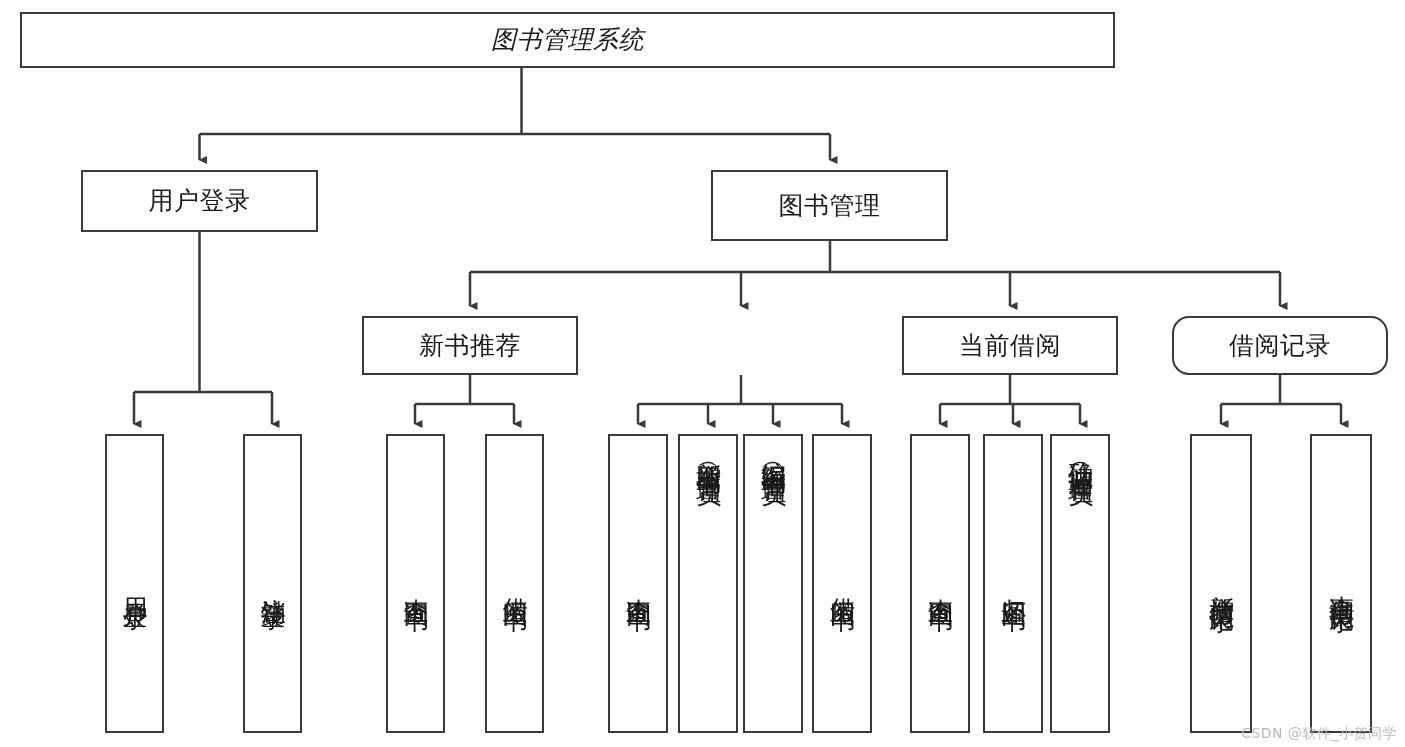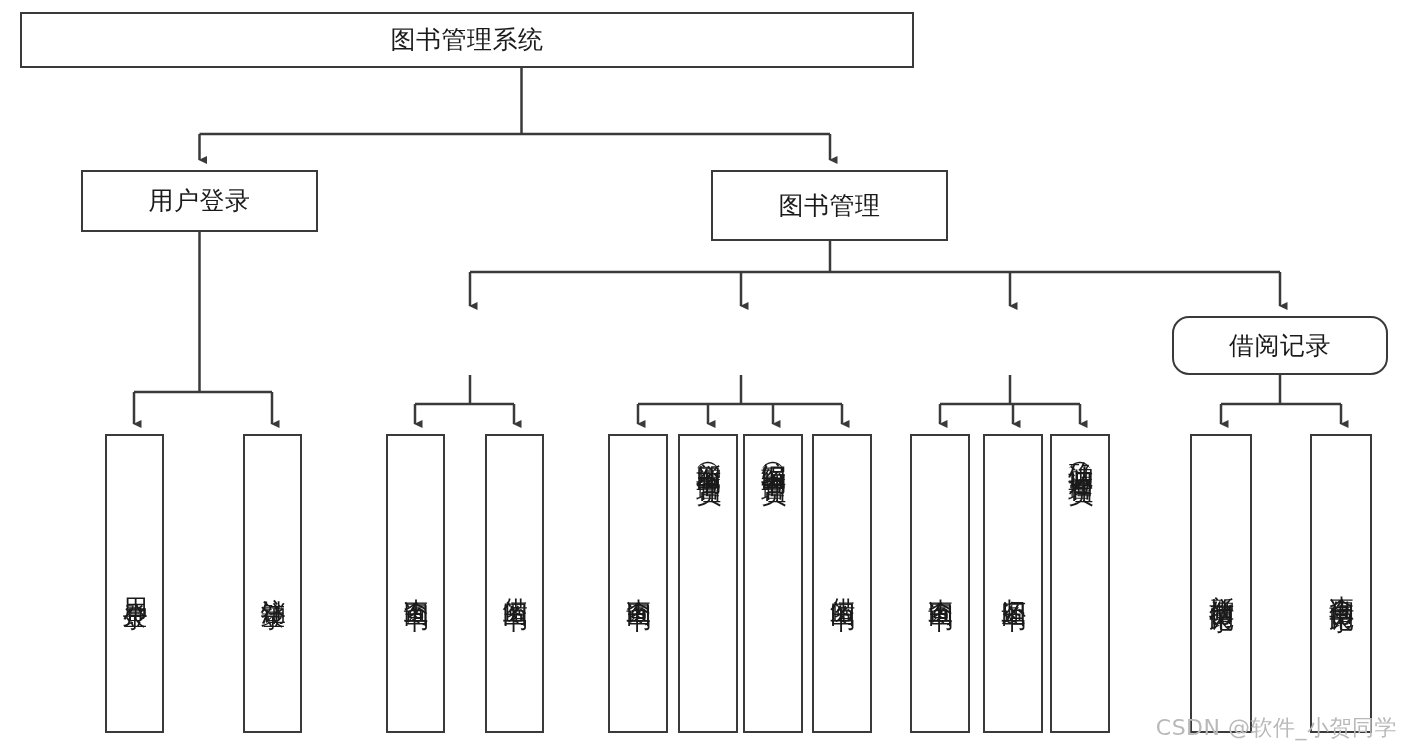--- a/index.html
+++ b/index.html
@@ -52,21 +52,21 @@
     justify-content: center;
     text-align: center;
   }
   .node-v.top-align {
     justify-content: flex-start;
   }
   #watermark {
     position: absolute;
     right: 8px;
     bottom: 4px;
-    font-size: 22px;
+    font-size: 14px;
     color: #b9b9b9;
     white-space: nowrap;
     letter-spacing: 0.5px;
   }
 </style>
 </head>
 <body>
 
 <div id="diagram-root">
 
@@ -113,31 +113,37 @@
       <path d="M1013,404 L1013,424" marker-end="url(#arrowhead)"></path>
       <path d="M1080,404 L1080,424" marker-end="url(#arrowhead)"></path>
 
       <path d="M1280,375 L1280,404"></path>
       <path d="M1221,404 L1341,404"></path>
       <path d="M1221,404 L1221,424" marker-end="url(#arrowhead)"></path>
       <path d="M1341,404 L1341,424" marker-end="url(#arrowhead)"></path>
     </g>
   </svg>
 
-  <div class="node node-h" style="left:20px; top:12px; width:894px; height:56px;">
+  <div class="node node-h" style="left:20px; top:12px; width:1095px; height:56px;font-style:italic;">
     <span>图书管理系统</span>
   </div>
 
   <div class="node node-h" style="left:81px; top:170px; width:237px; height:62px;">
     <span>用户登录</span>
   </div>
   <div class="node node-h" style="left:711px; top:170px; width:237px; height:71px;">
     <span>图书管理</span>
   </div>
 
+  <div class="node node-h" style="left:362px; top:316px; width:216px; height:59px;">
+    <span>新书推荐</span>
+  </div>
+  <div class="node node-h" style="left:902px; top:316px; width:216px; height:59px;">
+    <span>当前借阅</span>
+  </div>
   <div class="node node-h" style="left:1172px; top:316px; width:216px; height:59px;border-radius:17px;">
     <span>借阅记录</span>
   </div>
 
   <div class="node node-v" style="left:105px; top:434px; width:59px; height:299px;">
     <span>用户登录</span>
   </div>
   <div class="node node-v" style="left:243px; top:434px; width:59px; height:299px;">
     <span>注销登录</span>
   </div>

